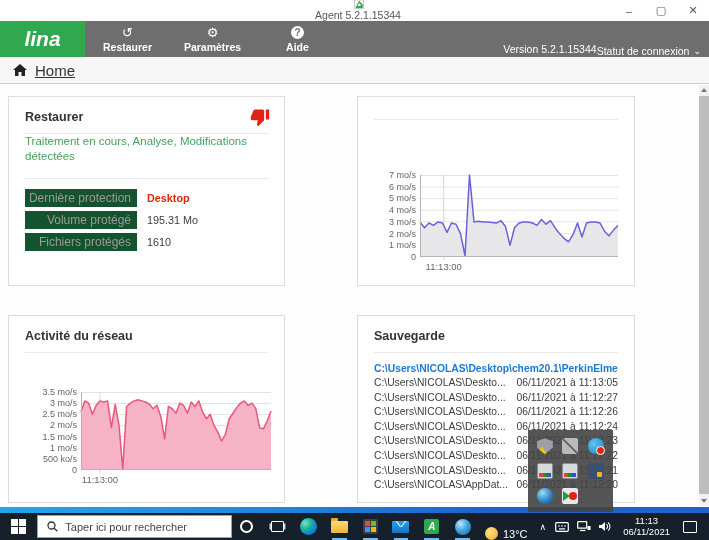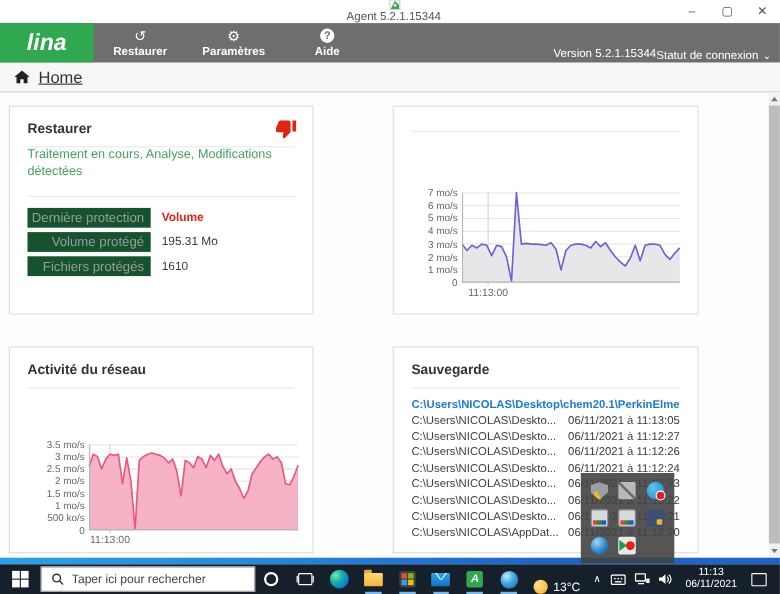--- a/index.html
+++ b/index.html
@@ -50,21 +50,21 @@
   .status-text { margin-top:0; font-size:11.5px; line-height:15px; color:#44a45f; width:230px; }
   .stats { margin-top:10px; }
   .stat-row { display:flex; align-items:center; margin-bottom:4px; }
   .stat-label { width:112px; background:#14532d; color:#9b9b9b; font-size:12px; text-align:right; padding:2px 6px 2px 2px; }
   .stat-value { margin-left:10px; font-size:10.8px; color:#3c3c3c; }
   .stat-value.alert { color:#e02312; font-weight:bold; }
 
   
   .chart-wrap { position:absolute; display:flex; }
   #chart-traitement-wrap { left:16px; top:78px; }
-  #chart-reseau-wrap { left:14px; top:88px; }
+  #chart-reseau-wrap { left:14px; top:76px; }
   .ylabels { position:relative; }
   .ylab { position:absolute; right:4px; font-size:9px; color:#666; white-space:nowrap; transform:translateY(-50%); }
   .plot { position:relative; overflow:visible; }
   .plot svg { display:block; overflow:visible; }
   .xlabel { position:absolute; font-size:9.5px; color:#666; white-space:nowrap; transform:translateX(-50%); }
 
   
   .bk-list { margin-top:8px; }
   .bk-link { font-size:10.3px; color:#1a7ad9; font-weight:bold; white-space:nowrap; overflow:hidden; cursor:pointer; line-height:15px; }
   .bk-row { display:flex; justify-content:space-between; font-size:10.3px; color:#3c3c3c; line-height:14.6px; white-space:nowrap; }
@@ -199,21 +199,21 @@
       <div class="card-title">Restaurer</div>
       <svg class="thumb-down" viewBox="0 0 24 24">
         <path fill="#e02312" d="M15 3H6c-.83 0-1.54.5-1.84 1.22l-3.02 7.05c-.09.23-.14.47-.14.73v2c0 1.1.9 2 2 2h6.31l-.95 4.57-.03.32c0 .41.17.79.44 1.06L9.83 23l6.59-6.59c.36-.36.58-.86.58-1.41V5c0-1.1-.9-2-2-2zm4 0v12h4V3h-4z"></path>
       </svg>
       <hr>
       <div class="status-text">Traitement en cours, Analyse, Modifications détectées</div>
       <hr style="margin-top:14px;">
       <div class="stats">
         <div class="stat-row">
           <span class="stat-label">Dernière protection</span>
-          <span class="stat-value alert">Volume</span>
+          <span class="stat-value alert">Desktop</span>
         </div>
         <div class="stat-row">
           <span class="stat-label">Volume protégé</span>
           <span class="stat-value">195.31 Mo</span>
         </div>
         <div class="stat-row">
           <span class="stat-label">Fichiers protégés</span>
           <span class="stat-value">1610</span>
         </div>
       </div>

